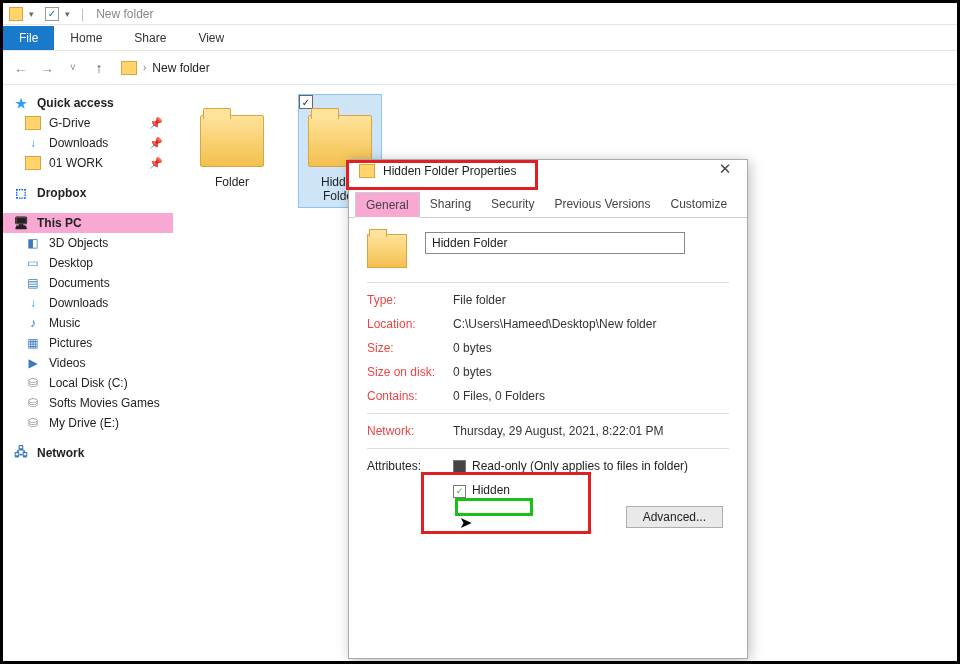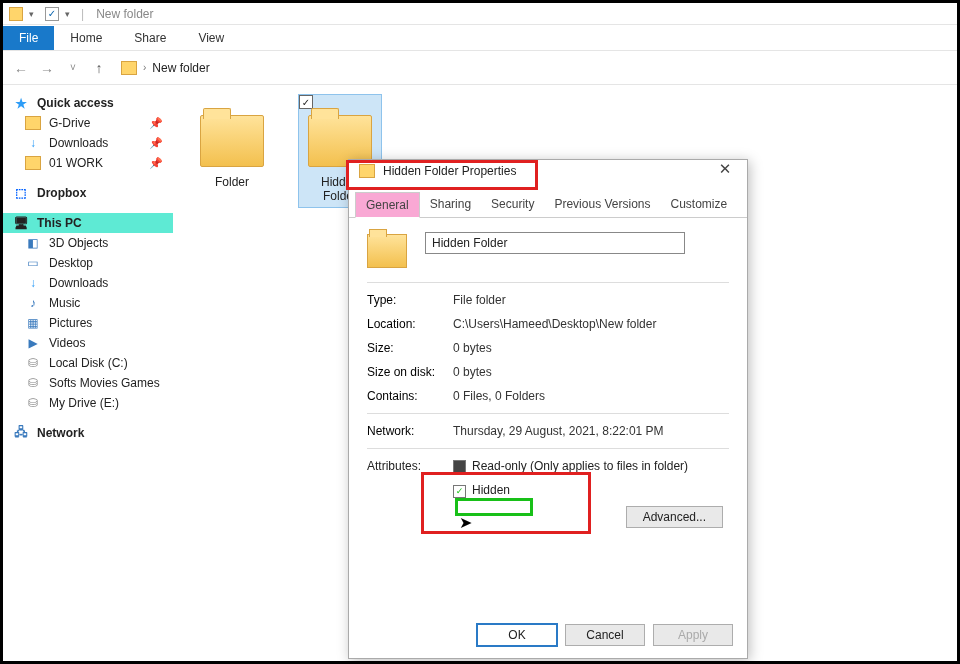--- a/index.html
+++ b/index.html
@@ -20,21 +20,21 @@
 .nav-up{font-size:14px;color:#555}
 .addr{flex:0 0 auto;display:flex;align-items:center;gap:6px;margin-left:6px}
 .addr .fico{width:16px;height:14px;background:#ffd56b;border:1px solid #d9a441}
 .addr .chev{color:#777;font-size:10px}
 
 .main{display:flex;height:calc(100% - 22px - 26px - 34px)}
 .sidebar{width:170px;padding:8px 0;overflow:hidden}
 .sb-item{display:flex;align-items:center;gap:8px;padding:3px 10px 3px 22px;white-space:nowrap}
 .sb-item.top{padding-left:10px;font-weight:700}
 .sb-item .pin{margin-left:auto;color:#8a8a8a;font-size:11px}
-.sb-item.sel{background:#5eead4}
+.sb-item.sel{background:#f9a8d4}
 .sb-ico{width:16px;height:14px;flex:0 0 16px;display:flex;align-items:center;justify-content:center}
 .ic-star::before{content:"★";color:#2e9df7;font-size:13px}
 .ic-folder{background:#ffd56b;border:1px solid #d9a441}
 .ic-dl::before{content:"↓";color:#2e9df7;font-size:12px}
 .ic-dropbox::before{content:"⬚";color:#0061ff;font-size:12px}
 .ic-pc::before{content:"🖥";font-size:12px}
 .ic-3d::before{content:"◧";color:#3a7abd}
 .ic-desktop::before{content:"▭";color:#3a7abd}
 .ic-docs::before{content:"▤";color:#3a7abd}
 .ic-music::before{content:"♪";color:#3a7abd}
@@ -56,21 +56,21 @@
 .dlg-title{height:30px;display:flex;align-items:flex-end;padding:12px 10px;gap:8px}
 .dlg-title .fico{width:16px;height:14px;background:#ffd56b;border:1px solid #d9a441}
 .dlg-close{margin-left:auto;font-size:15px;color:#444;width:24px;text-align:center}
 .highlight-red{border:3px solid #e02020;position:absolute}
 .highlight-green{border:3px solid #18c018;position:absolute}
 .dlg-tabs{display:flex;border-bottom:1px solid #ccc;padding:0 6px;margin-top:2px}
 .dlg-tabs .dt{padding:5px 10px;color:#444}
 .dlg-tabs .dt.active{border:1px solid #ccc;border-bottom:1px solid #fff;background:#f9a8d4;margin-bottom:-1px}
 .dlg-body{padding:14px 18px}
 .row{display:flex;align-items:center;margin-bottom:10px}
-.row .lab{width:86px;color:#000000}
+.row .lab{width:86px;color:#ef4444}
 .row .val{color:#333}
 .hr{border-top:1px solid #ddd;margin:10px 0}
 .name-input{border:1px solid #888;padding:3px 6px;width:260px}
 .icon-col{display:flex;gap:18px;align-items:flex-start;margin-bottom:14px}
 .icon-col .big-folder{width:40px;height:34px;background:linear-gradient(#ffe39a,#f3c04e);border:1px solid #d9a441;position:relative;margin-top:2px}
 .icon-col .big-folder::before{content:"";position:absolute;top:-6px;left:1px;width:16px;height:7px;background:#ffe39a;border:1px solid #d9a441;border-bottom:none}
 .attrs{display:flex;align-items:flex-start;gap:20px}
 .attrs .lab{width:66px}
 .attr-opts{display:flex;flex-direction:column;gap:10px}
 .cb{width:13px;height:13px;border:1px solid #777;display:inline-flex;align-items:center;justify-content:center;font-size:9px;margin-right:6px;vertical-align:middle}
@@ -148,20 +148,24 @@
       </div>
     <div class="sb-item">
         <span class="sb-ico ic-3d"></span>
         <span>3D Objects</span>
       </div>
     <div class="sb-item">
         <span class="sb-ico ic-desktop"></span>
         <span>Desktop</span>
       </div>
     <div class="sb-item">
+        <span class="sb-ico ic-docs"></span>
+        <span>Documents</span>
+      </div>
+    <div class="sb-item">
         <span class="sb-ico ic-dl"></span>
         <span>Downloads</span>
       </div>
     <div class="sb-item">
         <span class="sb-ico ic-music"></span>
         <span>Music</span>
       </div>
     <div class="sb-item">
         <span class="sb-ico ic-pics"></span>
         <span>Pictures</span>
@@ -257,20 +261,15 @@
         <label><span class="cb checked"></span><span>Hidden</span></label>
       </div>
     </div>
   </div>
 
   <button class="adv-btn">Advanced...</button>
 
   <div class="highlight-red" style="left:72px;top:312px;width:170px;height:62px"></div>
   <div class="highlight-green" style="left:106px;top:338px;width:78px;height:18px"></div>
 
-  <div class="dlg-buttons">
-    <button class="ok">OK</button>
-    <button>Cancel</button>
-    <button disabled="">Apply</button>
-  </div>
 </div>
 
 <div class="cursor">➤</div>
 
 </body></html>

